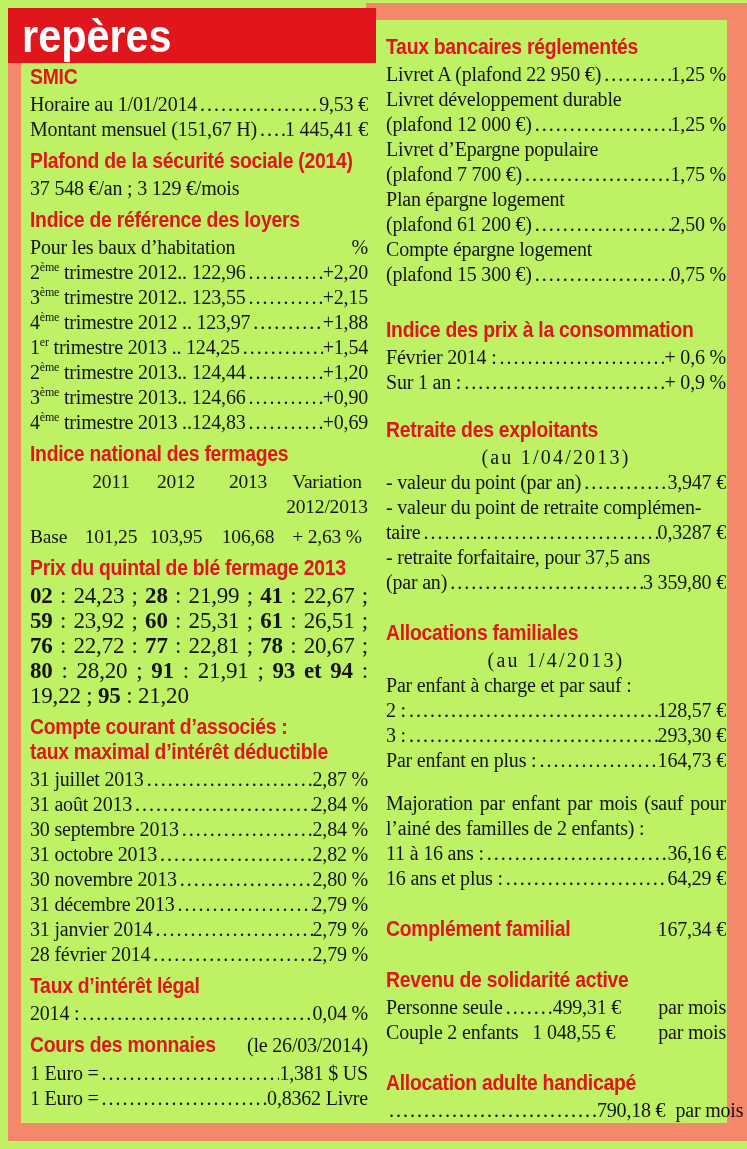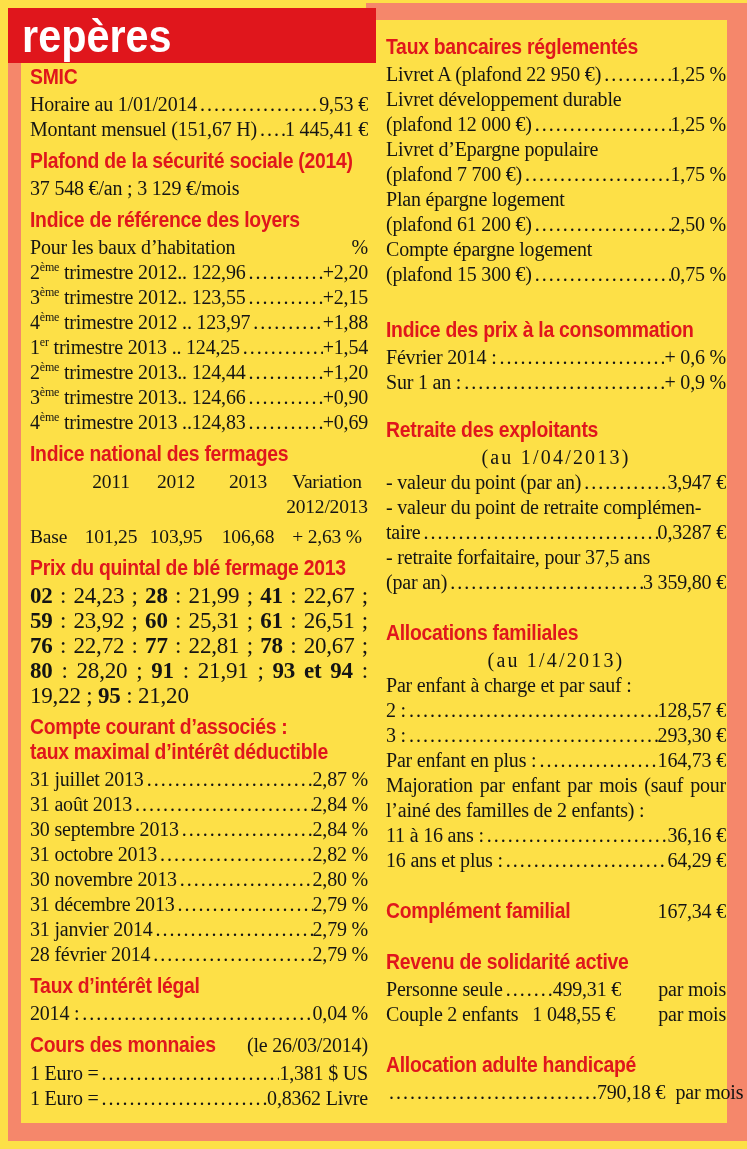--- a/index.html
+++ b/index.html
@@ -1,16 +1,16 @@
 <!DOCTYPE html>
 <html><head>
 <meta charset="utf-8">
 <style>
   html,body{margin:0;padding:0;background:#fbfbfa;}
-  #page{position:relative;width:747px;height:1149px;background:#fde047;overflow:hidden;
+  #page{position:relative;width:747px;height:1149px;background:#bef264;overflow:hidden;
         font-family:"Liberation Serif",serif;color:#141414;letter-spacing:-0.2px;}
   .frame{position:absolute;background:var(--salmon,#f5876b);}
   #frame-left{left:8px;top:10px;width:13px;height:1130px;}
   #frame-right{left:727px;top:3px;width:20px;height:1137px;}
   #frame-top{left:366px;top:3px;width:381px;height:17px;}
   #frame-bottom{left:8px;top:1123px;width:739px;height:18px;}
   #banner{position:absolute;left:8px;top:8px;width:368px;height:55px;background:var(--red,#e0161c);
           z-index:2;display:flex;align-items:center;}
   #banner .btext{font-family:"Liberation Sans",sans-serif;font-weight:700;font-size:47px;color:#fff;
           padding-left:16px;transform:scaleX(.88);transform-origin:0 50%;letter-spacing:0;}
@@ -34,21 +34,21 @@
   .value{white-space:nowrap;}
   .suffix{white-space:nowrap;margin-left:auto;padding-left:10px;}
   .dots{overflow:hidden;white-space:nowrap;padding:0 3px;}
   .dots::after{content:"...................................................................................................";letter-spacing:2px;}
   .dots.fill{flex:1 1 auto;}
   .dots.none{flex:1 1 auto;} .dots.none::after{content:"";}
   .dots.short{flex:0 0 44px;}
   .dots.gap{flex:0 0 8px;} .dots.gap::after{content:"";}
   .dots.long{flex:0 0 205px;}
   .textline{line-height:25px;white-space:nowrap;overflow:hidden;}
-  .textline.wrap{white-space:normal;text-align:justify;}
+  .textline.wrap{white-space:normal;text-align:justify;margin-top:18px;}
   .textline.spaced{letter-spacing:2.2px;text-align:center;}
   .para{line-height:25px;text-align:justify;font-size:23px;}
   .para b{font-weight:700;}
   sup{font-size:12px;line-height:0;}
   .table{font-size:19.5px;}
   .trow{display:grid;grid-template-columns:50px 62px 68px 76px 1fr;line-height:25px;}
   .trow span{text-align:center;white-space:nowrap;}
   .trow span:first-child{text-align:left;}
   .trow.data{margin-top:5px;}
 </style>

